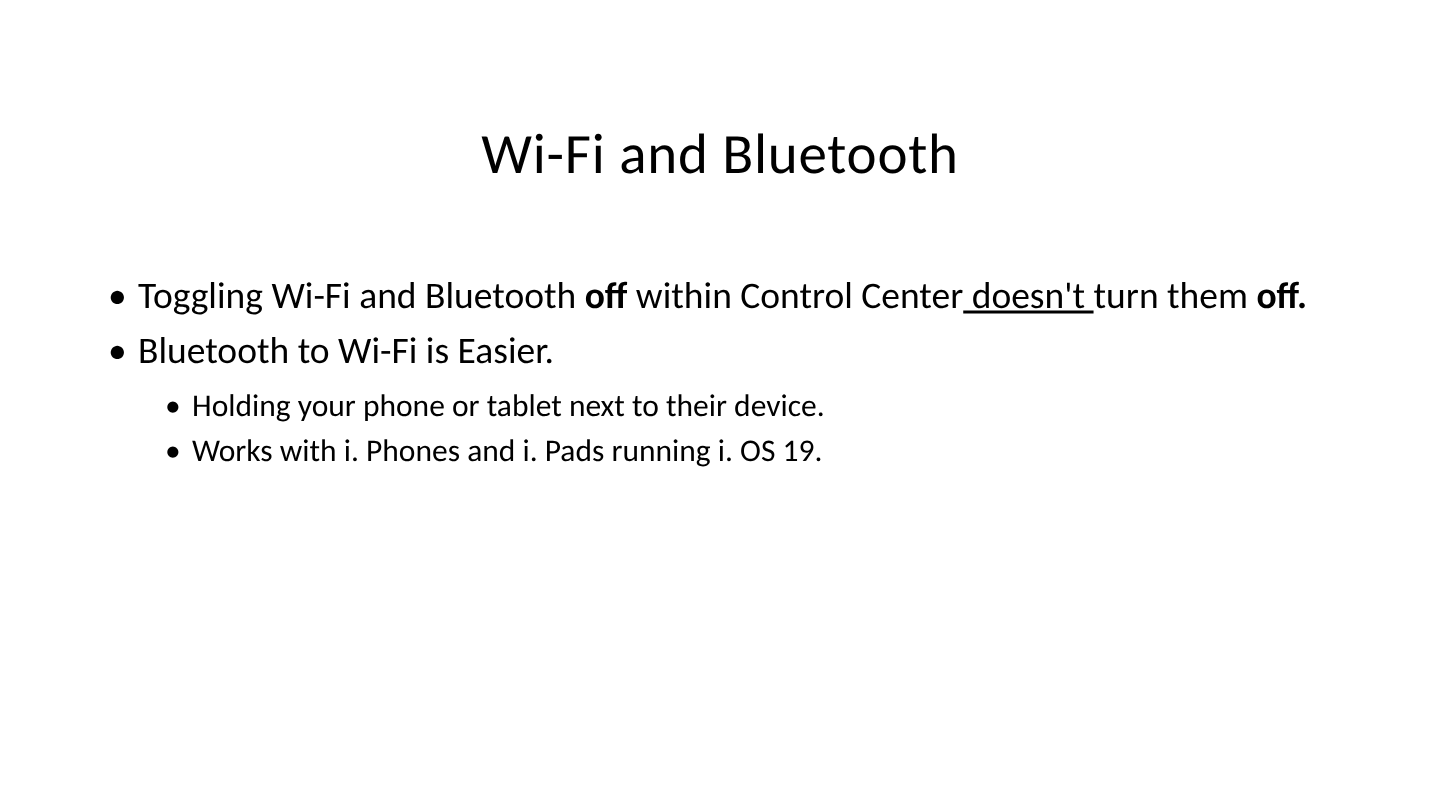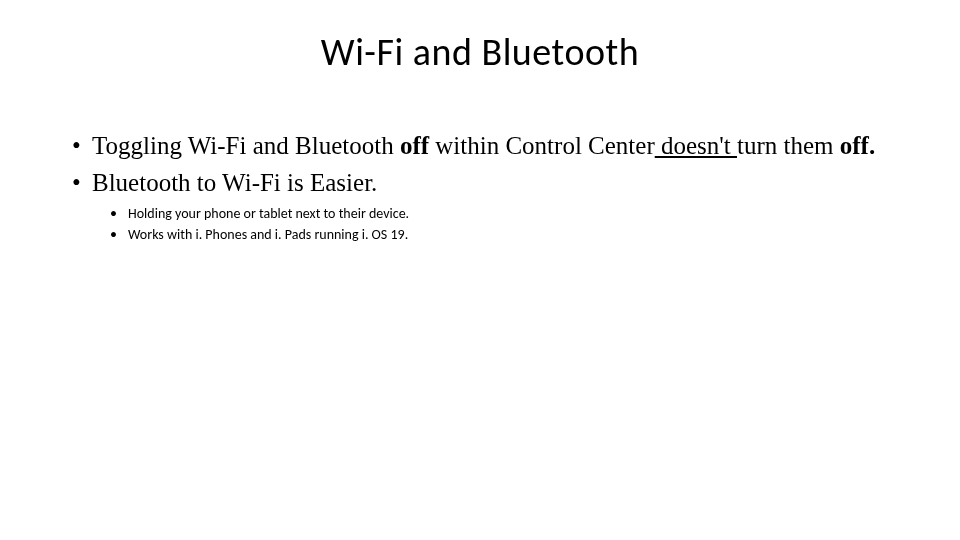--- a/index.html
+++ b/index.html
@@ -9,48 +9,47 @@
     }
     body {
       width: 960px;
       height: 540px;
       background: #ffffff;
       font-family: Calibri, "Segoe UI", Arial, sans-serif;
       color: #000000;
       overflow: hidden;
     }
     .slide {
-      padding: 29px 70px;
+      padding: 80px 70px;
     }
     .title {
       text-align: center;
       font-size: 38px;
       font-weight: 400;
       margin-bottom: 55px;
       letter-spacing: 0.5px;
     }
     .bullet-list {
       list-style: none;
     }
     .bullet-item-1 {
       font-size: 25px;
       line-height: 1.3;
       margin-bottom: 4px;
       padding-left: 22px;
       position: relative;
-      font-family: Liberation Serif, serif;
     }
     .bullet-item-1::before {
       content: "•";
       position: absolute;
       left: 2px;
       top: 0;
     }
     .bullet-item-2 {
-      font-size: 14px;
+      font-size: 21px;
       line-height: 1.35;
       margin-bottom: 2px;
       padding-left: 58px;
       position: relative;
     }
     .bullet-item-2::before {
       content: "•";
       position: absolute;
       left: 40px;
       top: 0;

